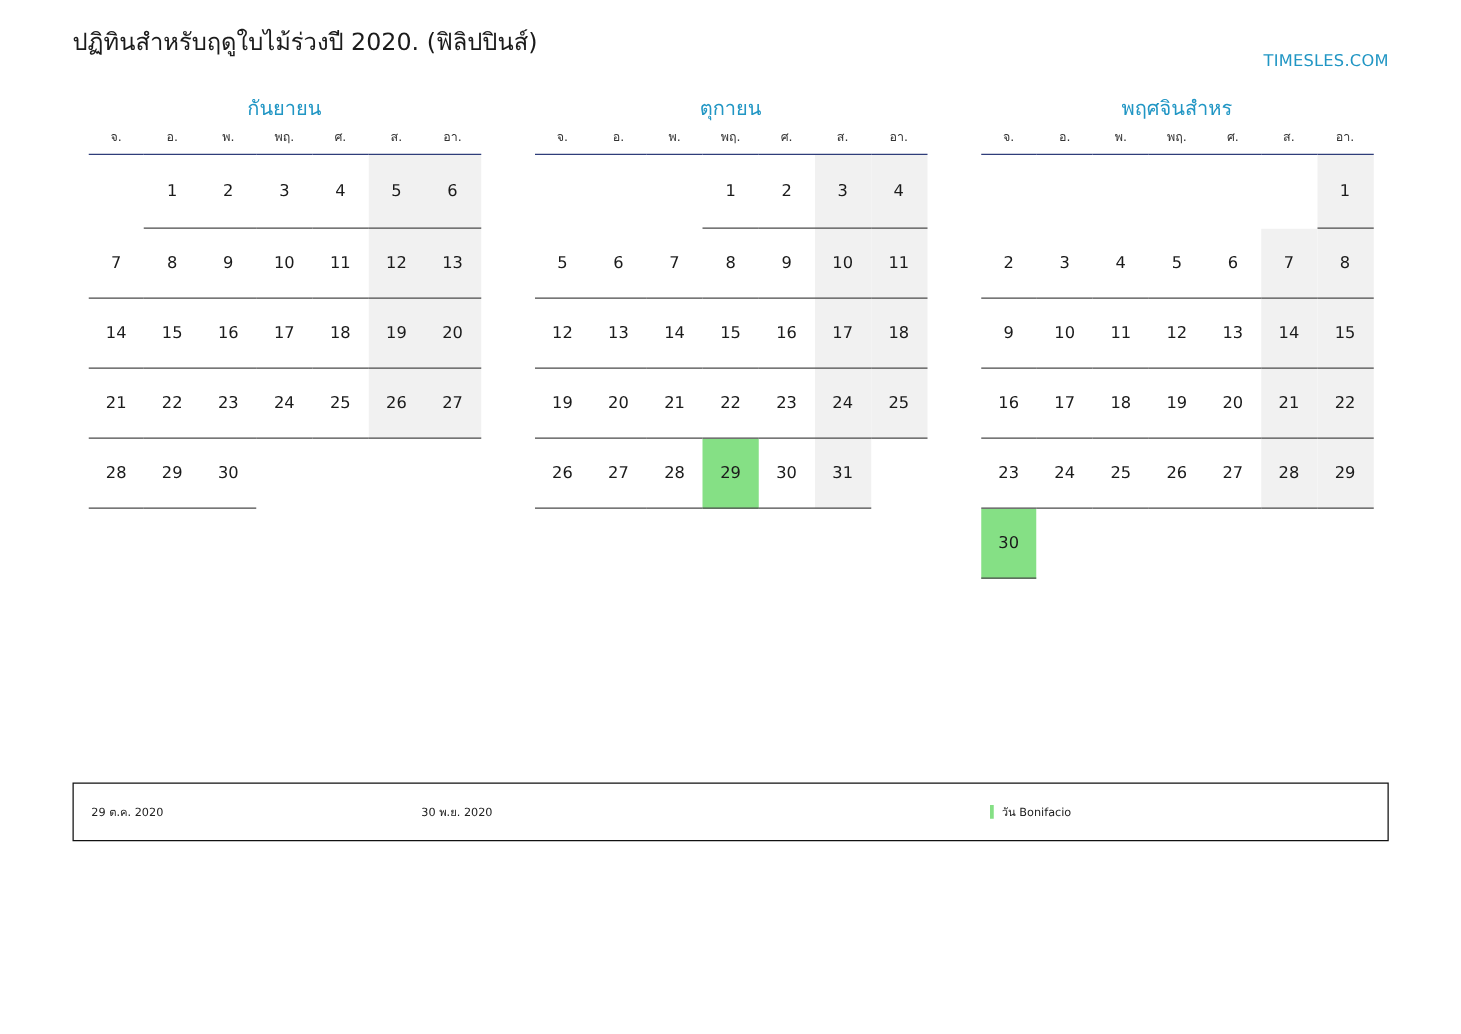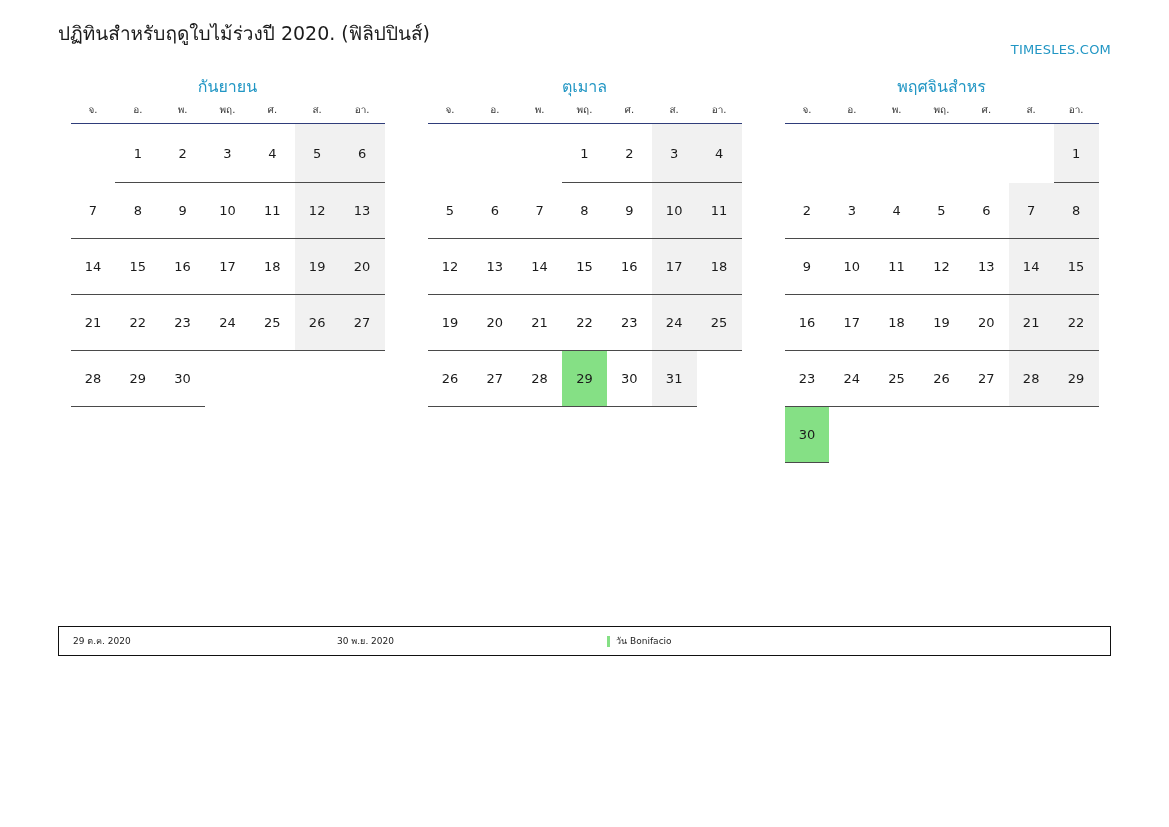--- a/index.html
+++ b/index.html
@@ -100,37 +100,37 @@
   }
   table.cal tr.first-row td {
     height: 58px;
   }
   
   .legend {
     position: absolute;
     left: 58px;
     top: 626px;
     width: 1053px;
-    height: 30px;
+    height: 47px;
     border: 1px solid #111111;
     box-sizing: border-box;
     display: flex;
     align-items: center;
     font-size: 9px;
     color: #222222;
   }
   .legend-cell {
     display: flex;
     align-items: center;
     height: 100%;
   }
   .lc-date1 { width: 250px; padding-left: 14px; }
   .lc-name1 { width: 270px; }
   .lc-date2 { width: 270px; padding-left: 14px;}
-  .lc-name2 { width: 250px; }
+  .lc-name2 { width: 250px; justify-content: flex-end; }
   .swatch {
     display: inline-block;
     width: 3px;
     height: 11px;
     background: #85e085;
     margin-right: 6px;
   }
 </style>
 </head>
 <body>
@@ -200,21 +200,21 @@
               <td>30</td>
               <td class="empty"></td>
               <td class="empty"></td>
               <td class="empty"></td>
               <td class="empty"></td>
             </tr>
           </tbody>
         </table>
       </div>
       <div class="month">
-        <div class="month-name">ตุเมาล</div>
+        <div class="month-name">ตุกายน</div>
         <table class="cal">
           <thead>
             <tr>
               <th>จ.</th>
               <th>อ.</th>
               <th>พ.</th>
               <th>พฤ.</th>
               <th>ศ.</th>
               <th>ส.</th>
               <th>อา.</th>

